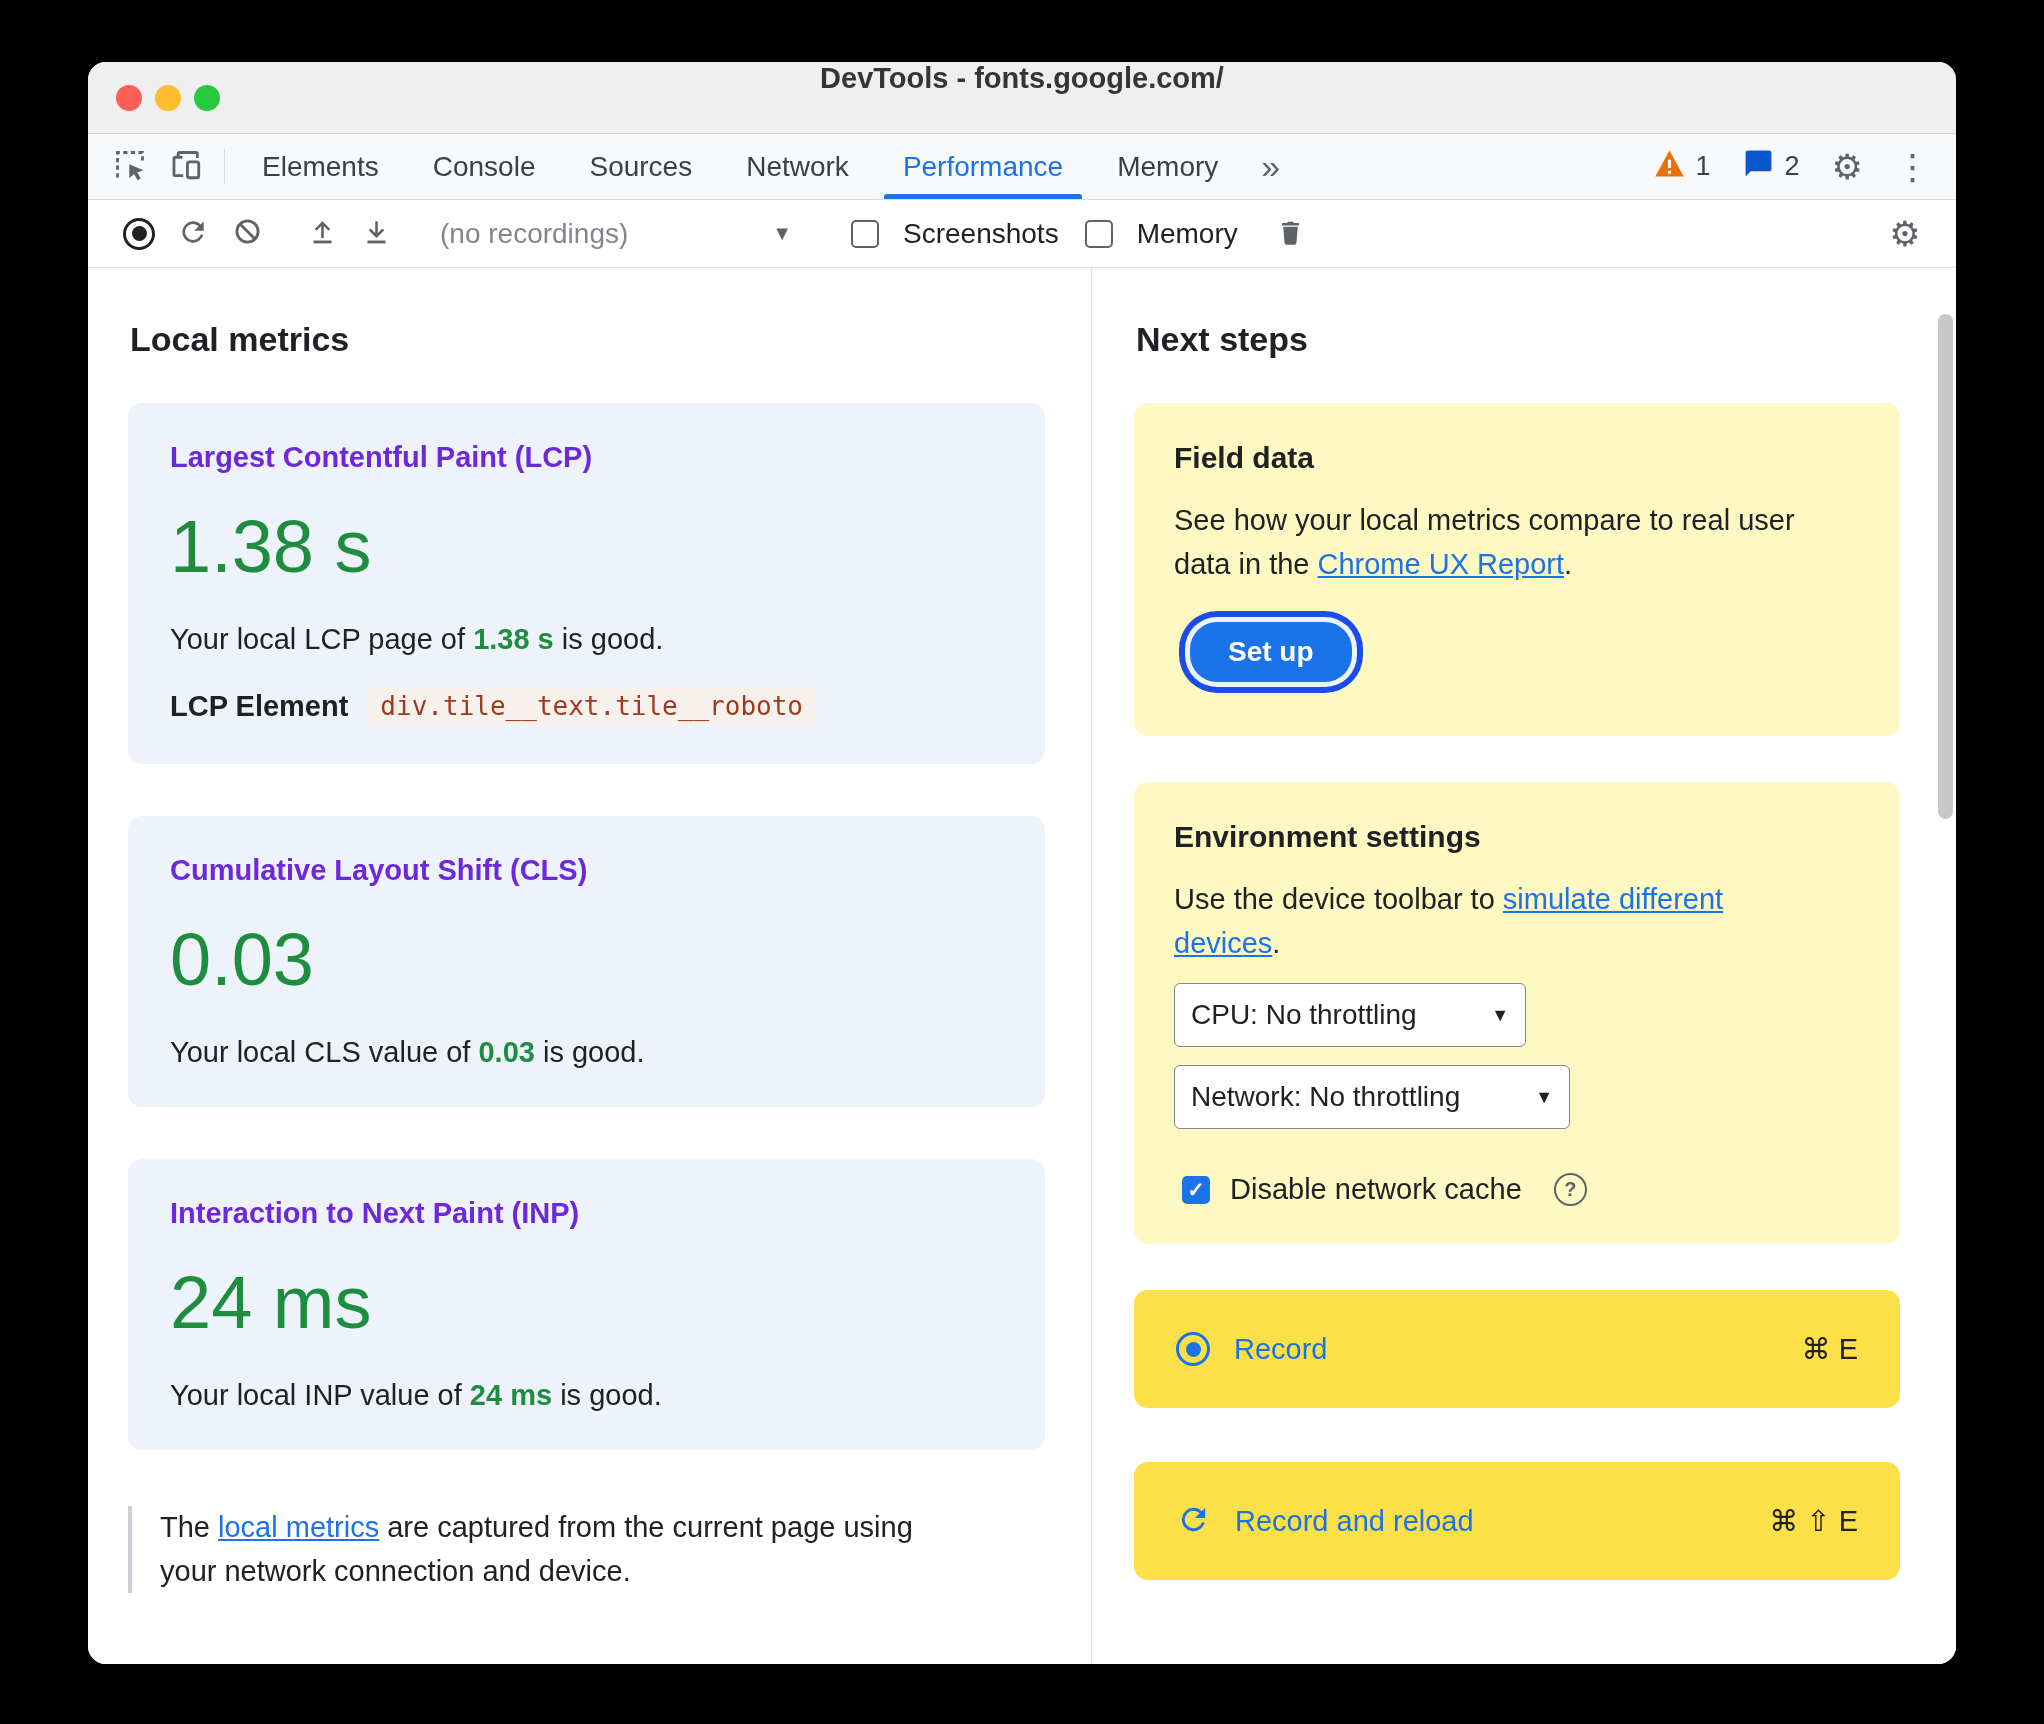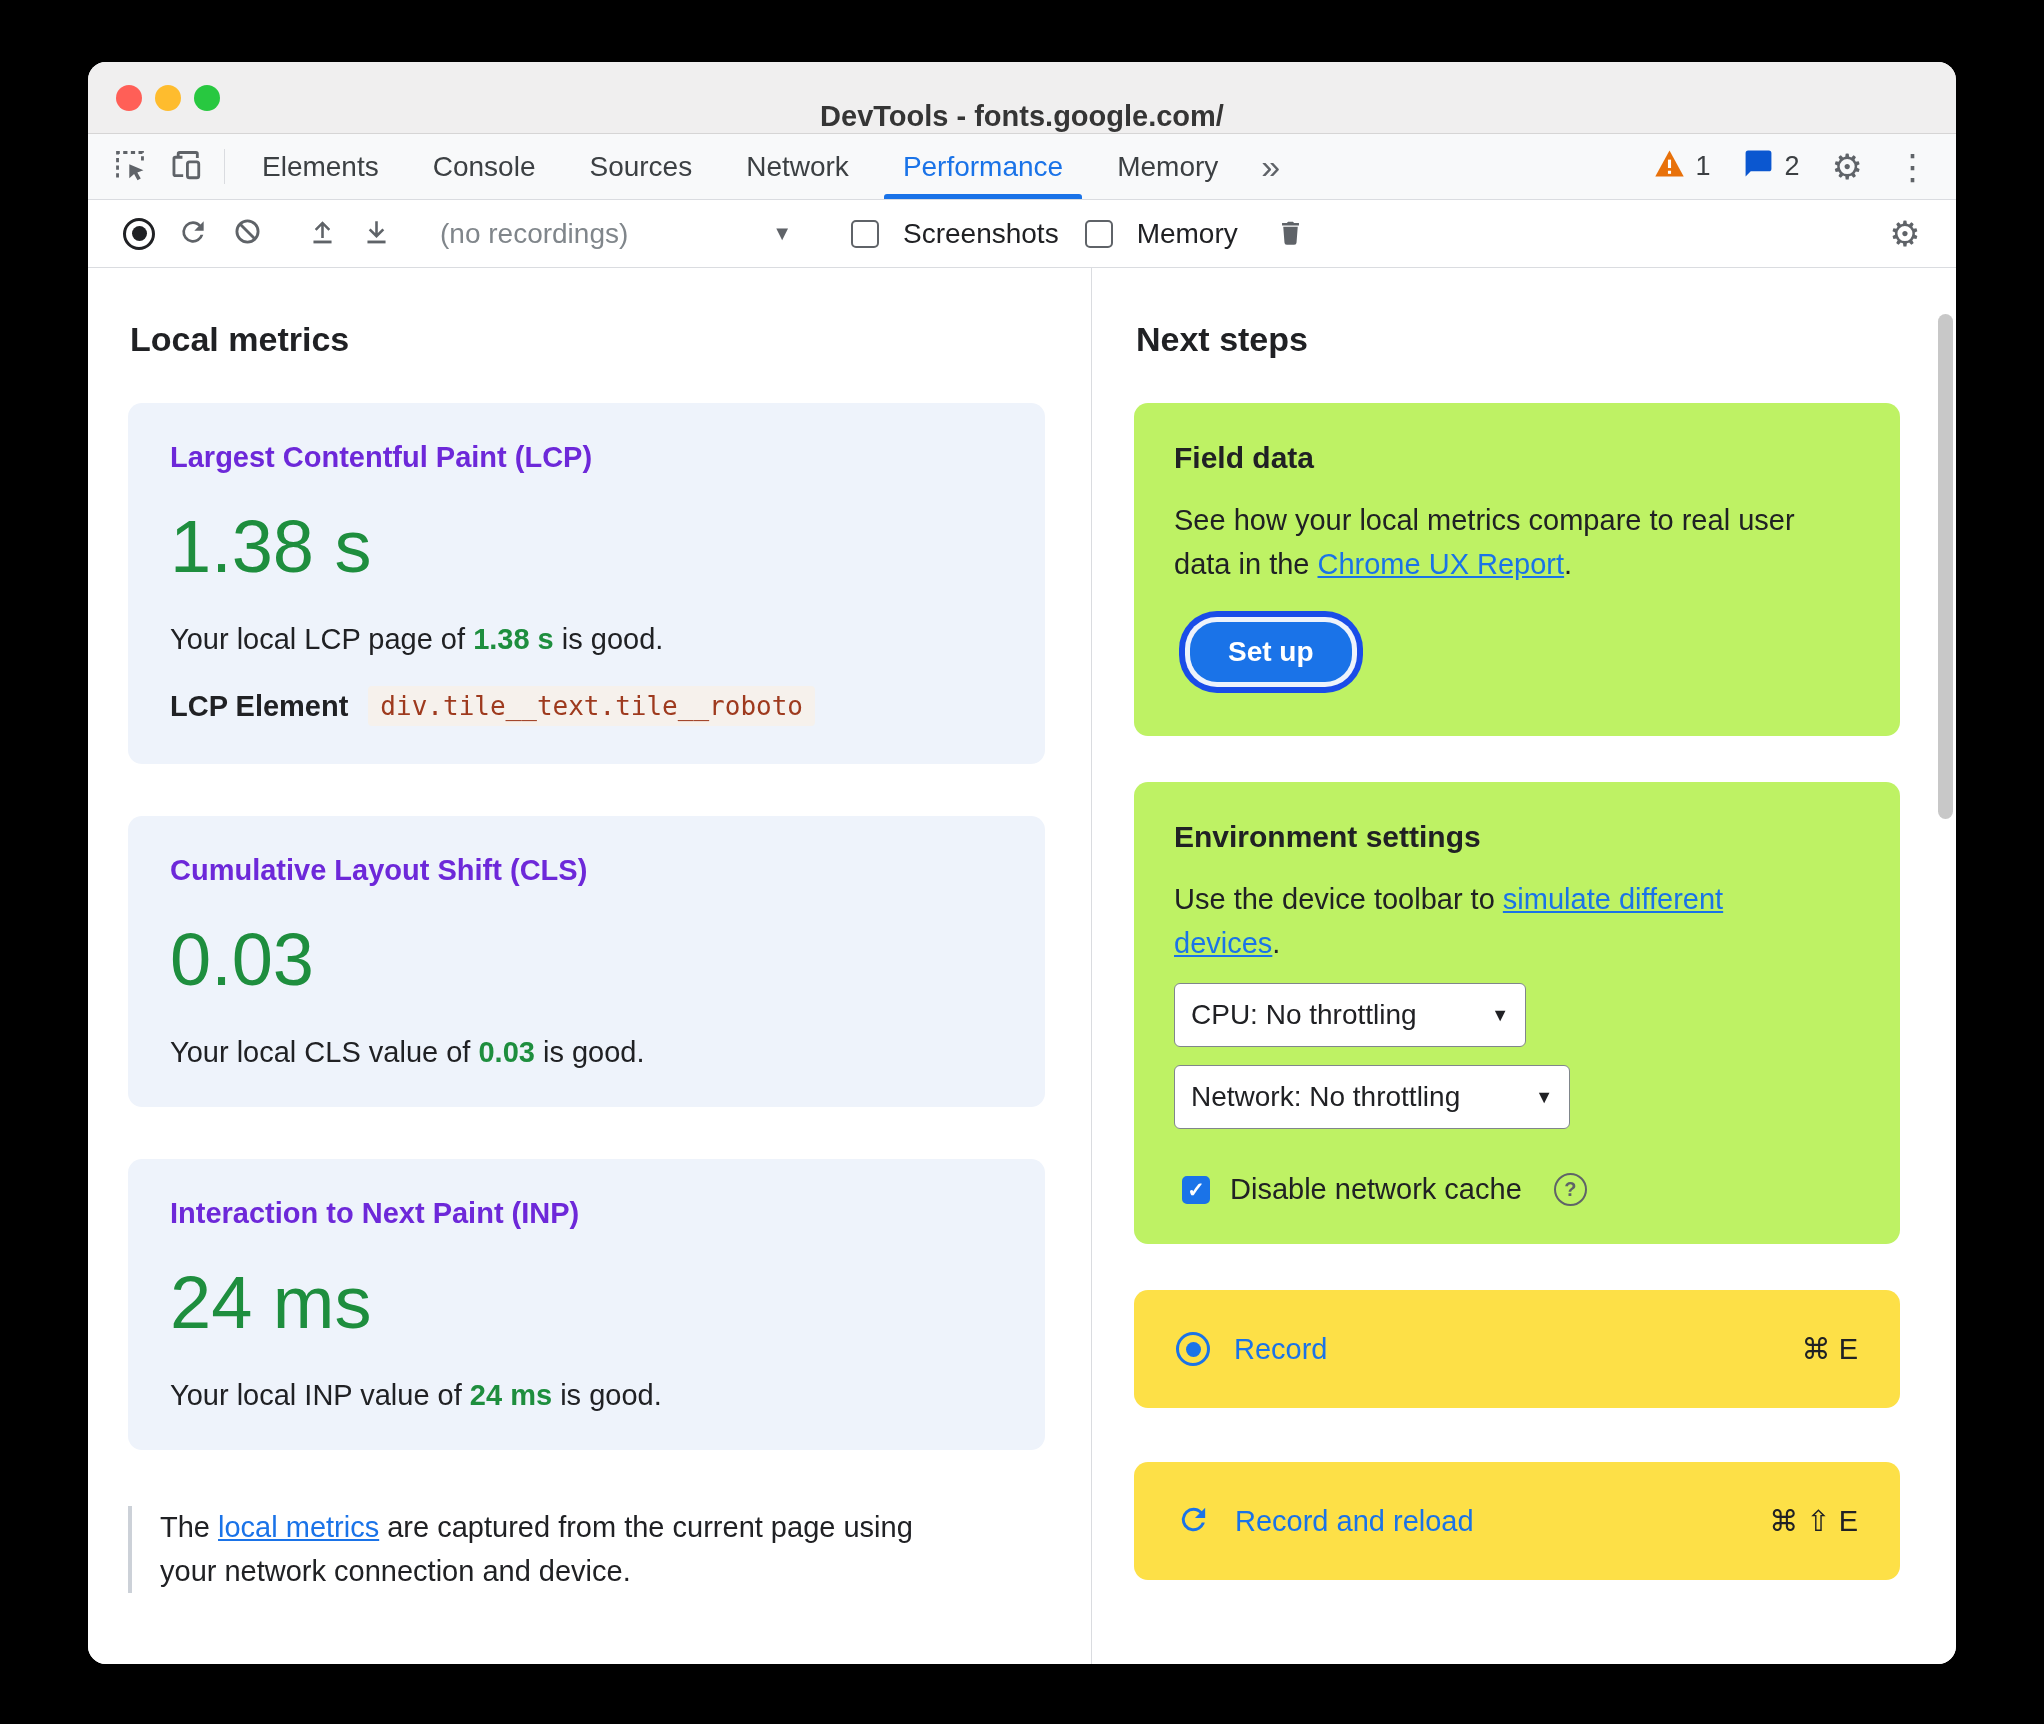--- a/index.html
+++ b/index.html
@@ -5,21 +5,21 @@
   * { box-sizing: border-box; margin: 0; padding: 0; }
   html, body { width: 2044px; height: 1724px; background: #000; overflow: hidden;
                font-family: "Liberation Sans", sans-serif; }
 
   .window { position: absolute; left: 88px; top: 62px; width: 1868px; height: 1602px;
             background: #fff; border-radius: 18px; overflow: hidden;
             box-shadow: 0 30px 90px rgba(0,0,0,.55); display: flex; flex-direction: column; }
 
   
   .titlebar { flex: 0 0 72px; background: #f0efef; border-bottom: 1px solid #d6d5d5;
-              position: relative; display: flex; align-items: flex-end; justify-content: center; }
+              position: relative; display: flex; align-items: flex-start; justify-content: center; }
   .traffic { position: absolute; left: 28px; top: 0; height: 100%; display: flex; align-items: center; gap: 13px; }
   .dot { width: 26px; height: 26px; border-radius: 50%; }
   .dot.red { background: #ff5f57; } .dot.yellow { background: #febc2e; } .dot.green { background: #28c840; }
   .title { font-size: 29px; font-weight: 700; color: #353535; }
 
   
   .tabbar { flex: 0 0 66px; display: flex; align-items: stretch; background: #f8f9fa;
             border-bottom: 1px solid #dadce0; padding: 0 26px 0 14px; }
   .icon-btn { width: 56px; display: flex; align-items: center; justify-content: center; color: #5f6368; }
   .vsep { width: 1px; background: #dadce0; margin: 15px 10px; }
@@ -63,21 +63,21 @@
   .metric-desc { font-size: 29px; color: #202124; margin-top: 34px; }
   .good { color: #1e8e3e; font-weight: 700; }
   .lcp-row { margin-top: 30px; font-size: 29px; color: #202124; font-weight: 700;
              display: flex; align-items: center; gap: 20px; }
   .lcp-code { font-family: "DejaVu Sans Mono", monospace; font-weight: 400; font-size: 26px;
               color: #9e3a1e; background: #f6f1ec; padding: 5px 12px; border-radius: 4px; cursor: pointer; }
   .note { border-left: 4px solid #ccd1d8; padding-left: 28px; font-size: 29px; color: #202124;
           line-height: 1.5; margin-top: 56px; max-width: 840px; }
   a.link { color: #1a73e8; text-decoration: underline; cursor: pointer; }
 
-  .panel-card { background: #bef264; border-radius: 14px; padding: 38px 40px; margin-bottom: 46px; }
+  .panel-card { background: #fef9c3; border-radius: 14px; padding: 38px 40px; margin-bottom: 46px; }
   .panel-title { font-size: 30px; font-weight: 600; color: #202124; }
   .panel-desc { font-size: 29px; color: #202124; line-height: 1.5; margin-top: 24px; max-width: 640px; }
   .setup-btn { display: inline-block; margin: 36px 0 16px 16px; background: #1a73e8; color: #fff;
                font-size: 28px; font-weight: 700; padding: 14px 38px; border: none; border-radius: 27px;
                cursor: pointer; font-family: "Liberation Sans", sans-serif;
                box-shadow: 0 0 0 5px #eef3fb, 0 0 0 11px #1a4de8; }
   .select { display: flex; align-items: center; justify-content: space-between; background: #fff;
             border: 1px solid #80868b; border-radius: 6px; height: 64px; padding: 0 16px;
             font-size: 28px; color: #202124; margin-top: 18px; cursor: pointer; }
   .select .dd { font-size: 18px; color: #202124; margin-left: 26px; }

